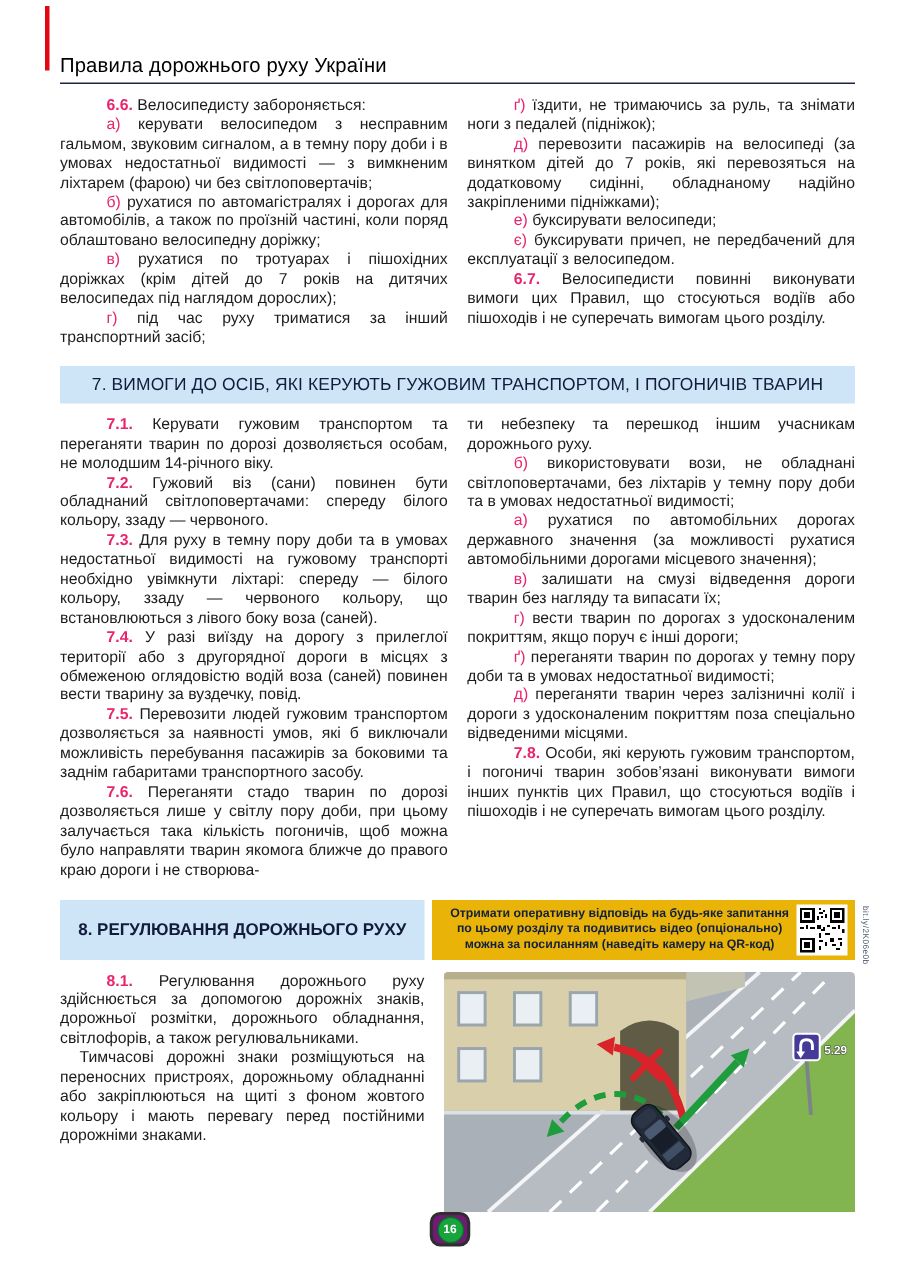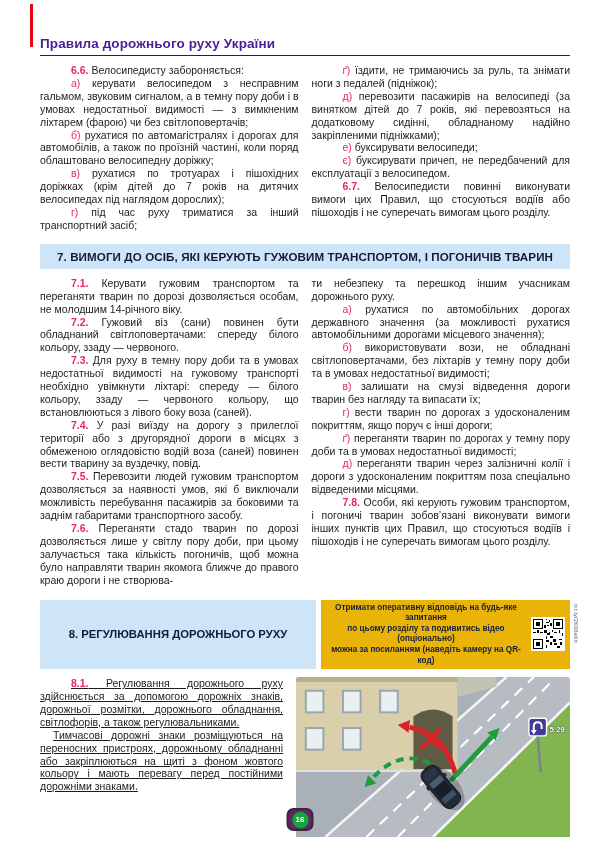--- a/index.html
+++ b/index.html
@@ -3,50 +3,50 @@
 <meta charset="utf-8">
 <style>
   html,body{margin:0;padding:0;background:#ffffff;}
   body{
     width:600px;height:849px;position:relative;overflow:hidden;
     font-family:"Liberation Sans", sans-serif;color:#1c1c1c;
   }
   .red-mark{position:absolute;left:30px;top:4px;width:3px;height:43px;background:#e30613;}
   .content{padding:36px 30px 0 40px;}
   .doc-header{
-    font-size:13.5px;font-weight:bold;color:#4c1d95;margin:0;
+    font-size:13.5px;font-weight:normal;color:#000000;margin:0;
     padding-bottom:4px;border-bottom:1.6px solid #1c2344;letter-spacing:.1px;
   }
   .cols{display:flex;gap:13px;margin-top:8px;}
   .col{flex:1;min-width:0;}
   p.para{margin:0;font-size:10.5px;line-height:12.9px;text-align:justify;text-indent:13px;}
   p.para.noindent{text-indent:0;}
   .marker{color:#e7246d;padding-left:18px;}
   .marker.num{font-weight:bold;}
   .marker::after{content:"\00a0";}
   .band{
-    margin-top:12px;background:#cde5f6;color:#131b3c;font-weight:bold;
+    margin-top:12px;background:#cde5f6;color:#131b3c;font-weight:normal;
     font-size:11.6px;text-align:center;padding:6px 4px;letter-spacing:.1px;
   }
   .s8row{display:flex;gap:5px;margin-top:13px;position:relative;align-items:stretch;}
   .s8title{
-    width:276px;box-sizing:border-box;background:#cde5f6;display:flex;align-items:center;
+    width:243px;box-sizing:border-box;background:#cde5f6;display:flex;align-items:center;
     justify-content:center;text-align:center;font-weight:bold;font-size:11.3px;color:#131b3c;padding:9px 8px;
   }
   .s8note{
     flex:1;background:#eab308;display:flex;align-items:center;justify-content:flex-end;
     gap:5px;padding:3px 5px;box-sizing:border-box;
   }
   .notelines{font-size:8.2px;line-height:10.6px;color:#12203e;font-weight:bold;text-align:center;}
   .qrbox{width:34px;height:34px;background:#ffffff;display:flex;align-items:center;justify-content:center;flex:0 0 auto;}
   .qr-caption{
     position:absolute;right:-9px;top:4px;writing-mode:vertical-rl;
     font-size:5.5px;color:#4a5568;letter-spacing:.3px;
   }
-  .cols.s8 .col.text-col{flex:0 0 243px;text-decoration:underline;}
+  .cols.s8 .col.text-col{flex:0 0 243px;}
   .cols.s8 .col.pic-col{flex:1;}
   .scene-wrap{border-radius:3px;overflow:hidden;}
   .page-badge{
     position:absolute;left:50%;transform:translateX(-50%);bottom:18px;
     width:27px;height:23px;border:2px solid #2e2e2e;border-radius:7px;background:#701a75;
     display:flex;align-items:center;justify-content:center;box-sizing:border-box;
   }
   .badge-circle{
     width:16px;height:16px;border-radius:50%;background:#18a33c;border:1px solid #0c6e28;
     color:#fff;font-size:8px;font-weight:bold;display:flex;align-items:center;justify-content:center;
@@ -84,22 +84,22 @@
     <div class="col">
       <p class="para"><span class="marker num">7.1.</span><span>Керувати гужовим транспортом та переганяти тварин по дорозі дозволяється особам, не молодшим 14-річного віку.</span></p>
       <p class="para"><span class="marker num">7.2.</span><span>Гужовий віз (сани) повинен бути обладнаний світлоповертачами: спереду білого кольору, ззаду — червоного.</span></p>
       <p class="para"><span class="marker num">7.3.</span><span>Для руху в темну пору доби та в умовах недостатньої видимості на гужовому транспорті необхідно увімкнути ліхтарі: спереду — білого кольору, ззаду — червоного кольору, що встановлюються з лівого боку воза (саней).</span></p>
       <p class="para"><span class="marker num">7.4.</span><span>У разі виїзду на дорогу з прилеглої території або з другорядної дороги в місцях з обмеженою оглядовістю водій воза (саней) повинен вести тварину за вуздечку, повід.</span></p>
       <p class="para"><span class="marker num">7.5.</span><span>Перевозити людей гужовим транспортом дозволяється за наявності умов, які б виключали можливість перебування пасажирів за боковими та заднім габаритами транспортного засобу.</span></p>
       <p class="para"><span class="marker num">7.6.</span><span>Переганяти стадо тварин по дорозі дозволяється лише у світлу пору доби, при цьому залучається така кількість погоничів, щоб можна було направляти тварин якомога ближче до правого краю дороги і не створюва-</span></p>
     </div>
     <div class="col">
       <p class="para noindent"><span>ти небезпеку та перешкод іншим учасникам дорожнього руху.</span></p>
+      <p class="para"><span class="marker">б)</span><span>використовувати вози, не обладнані світлоповертачами, без ліхтарів у темну пору доби та в умовах недостатньої видимості;</span></p>
       <p class="para"><span class="marker">а)</span><span>рухатися по автомобільних дорогах державного значення (за можливості рухатися автомобільними дорогами місцевого значення);</span></p>
-      <p class="para"><span class="marker">б)</span><span>використовувати вози, не обладнані світлоповертачами, без ліхтарів у темну пору доби та в умовах недостатньої видимості;</span></p>
       <p class="para"><span class="marker">в)</span><span>залишати на смузі відведення дороги тварин без нагляду та випасати їх;</span></p>
       <p class="para"><span class="marker">г)</span><span>вести тварин по дорогах з удосконаленим покриттям, якщо поруч є інші дороги;</span></p>
       <p class="para"><span class="marker">ґ)</span><span>переганяти тварин по дорогах у темну пору доби та в умовах недостатньої видимості;</span></p>
       <p class="para"><span class="marker">д)</span><span>переганяти тварин через залізничні колії і дороги з удосконаленим покриттям поза спеціально відведеними місцями.</span></p>
       <p class="para"><span class="marker num">7.8.</span><span>Особи, які керують гужовим транспортом, і погоничі тварин зобов’язані виконувати вимоги інших пунктів цих Правил, що стосуються водіїв і пішоходів і не суперечать вимогам цього розділу.</span></p>
     </div>
   </div>
 
   <div class="s8row">
     <div class="s8title">8. РЕГУЛЮВАННЯ ДОРОЖНЬОГО РУХУ</div>

